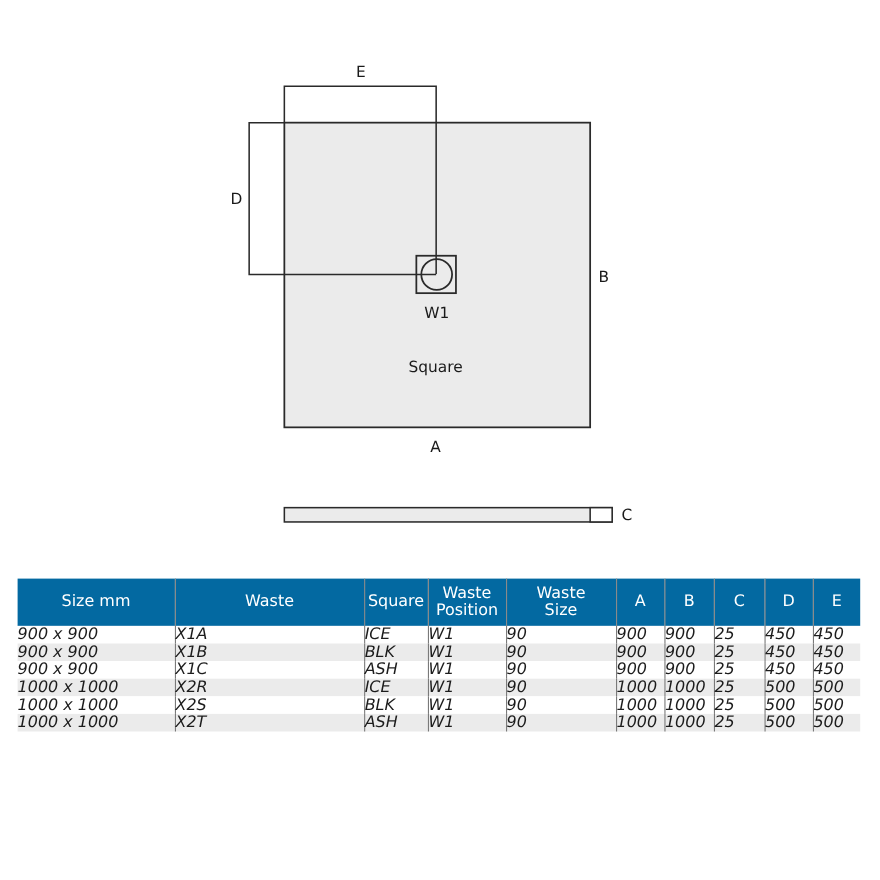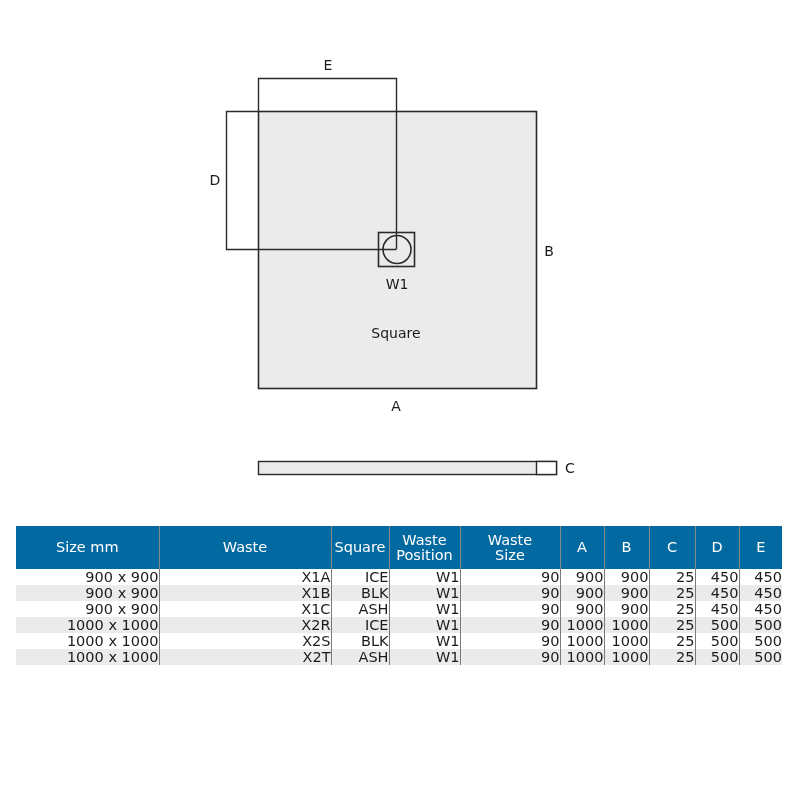--- a/index.html
+++ b/index.html
@@ -5,22 +5,22 @@
   html, body { margin:0; padding:0; background:#ffffff; }
   body { width:800px; height:800px; position:relative; overflow:hidden;
          font-family:"DejaVu Sans", sans-serif; color:#1a1a1a; }
   .diagram { position:absolute; left:0; top:0; width:800px; height:500px; }
   .diagram svg text { font-family:"DejaVu Sans", sans-serif; font-size:14px; fill:#1a1a1a; }
   .spec-table { position:absolute; left:16px; top:526px; border-collapse:collapse;
                 table-layout:fixed; font-size:14.5px; }
   .spec-table th { background:#0369a1; color:#fff; font-weight:normal; height:43px;
                    line-height:15px; text-align:center; padding:0; border-left:1px solid #8a8a8a; }
   .spec-table th:first-child { border-left:none; }
-  .spec-table td { height:14px; text-align:right; padding:0; border-left:1px solid #7a7a7a;
-                   white-space:nowrap; color:#1c1c1c; }
+  .spec-table td { height:14px; text-align:left; padding:0; border-left:1px solid #7a7a7a;
+                   white-space:nowrap; color:#1c1c1c;font-style:italic; }
   .spec-table td:first-child { border-left:none; }
   .spec-table tr.even td { background:#ebebeb; }
   .spec-table tr.odd td { background:#ffffff; }
 </style>
 </head>
 <body>
 
 <div class="diagram">
   <svg width="800" height="500" viewBox="0 0 800 500" xmlns="http://www.w3.org/2000/svg">
 

